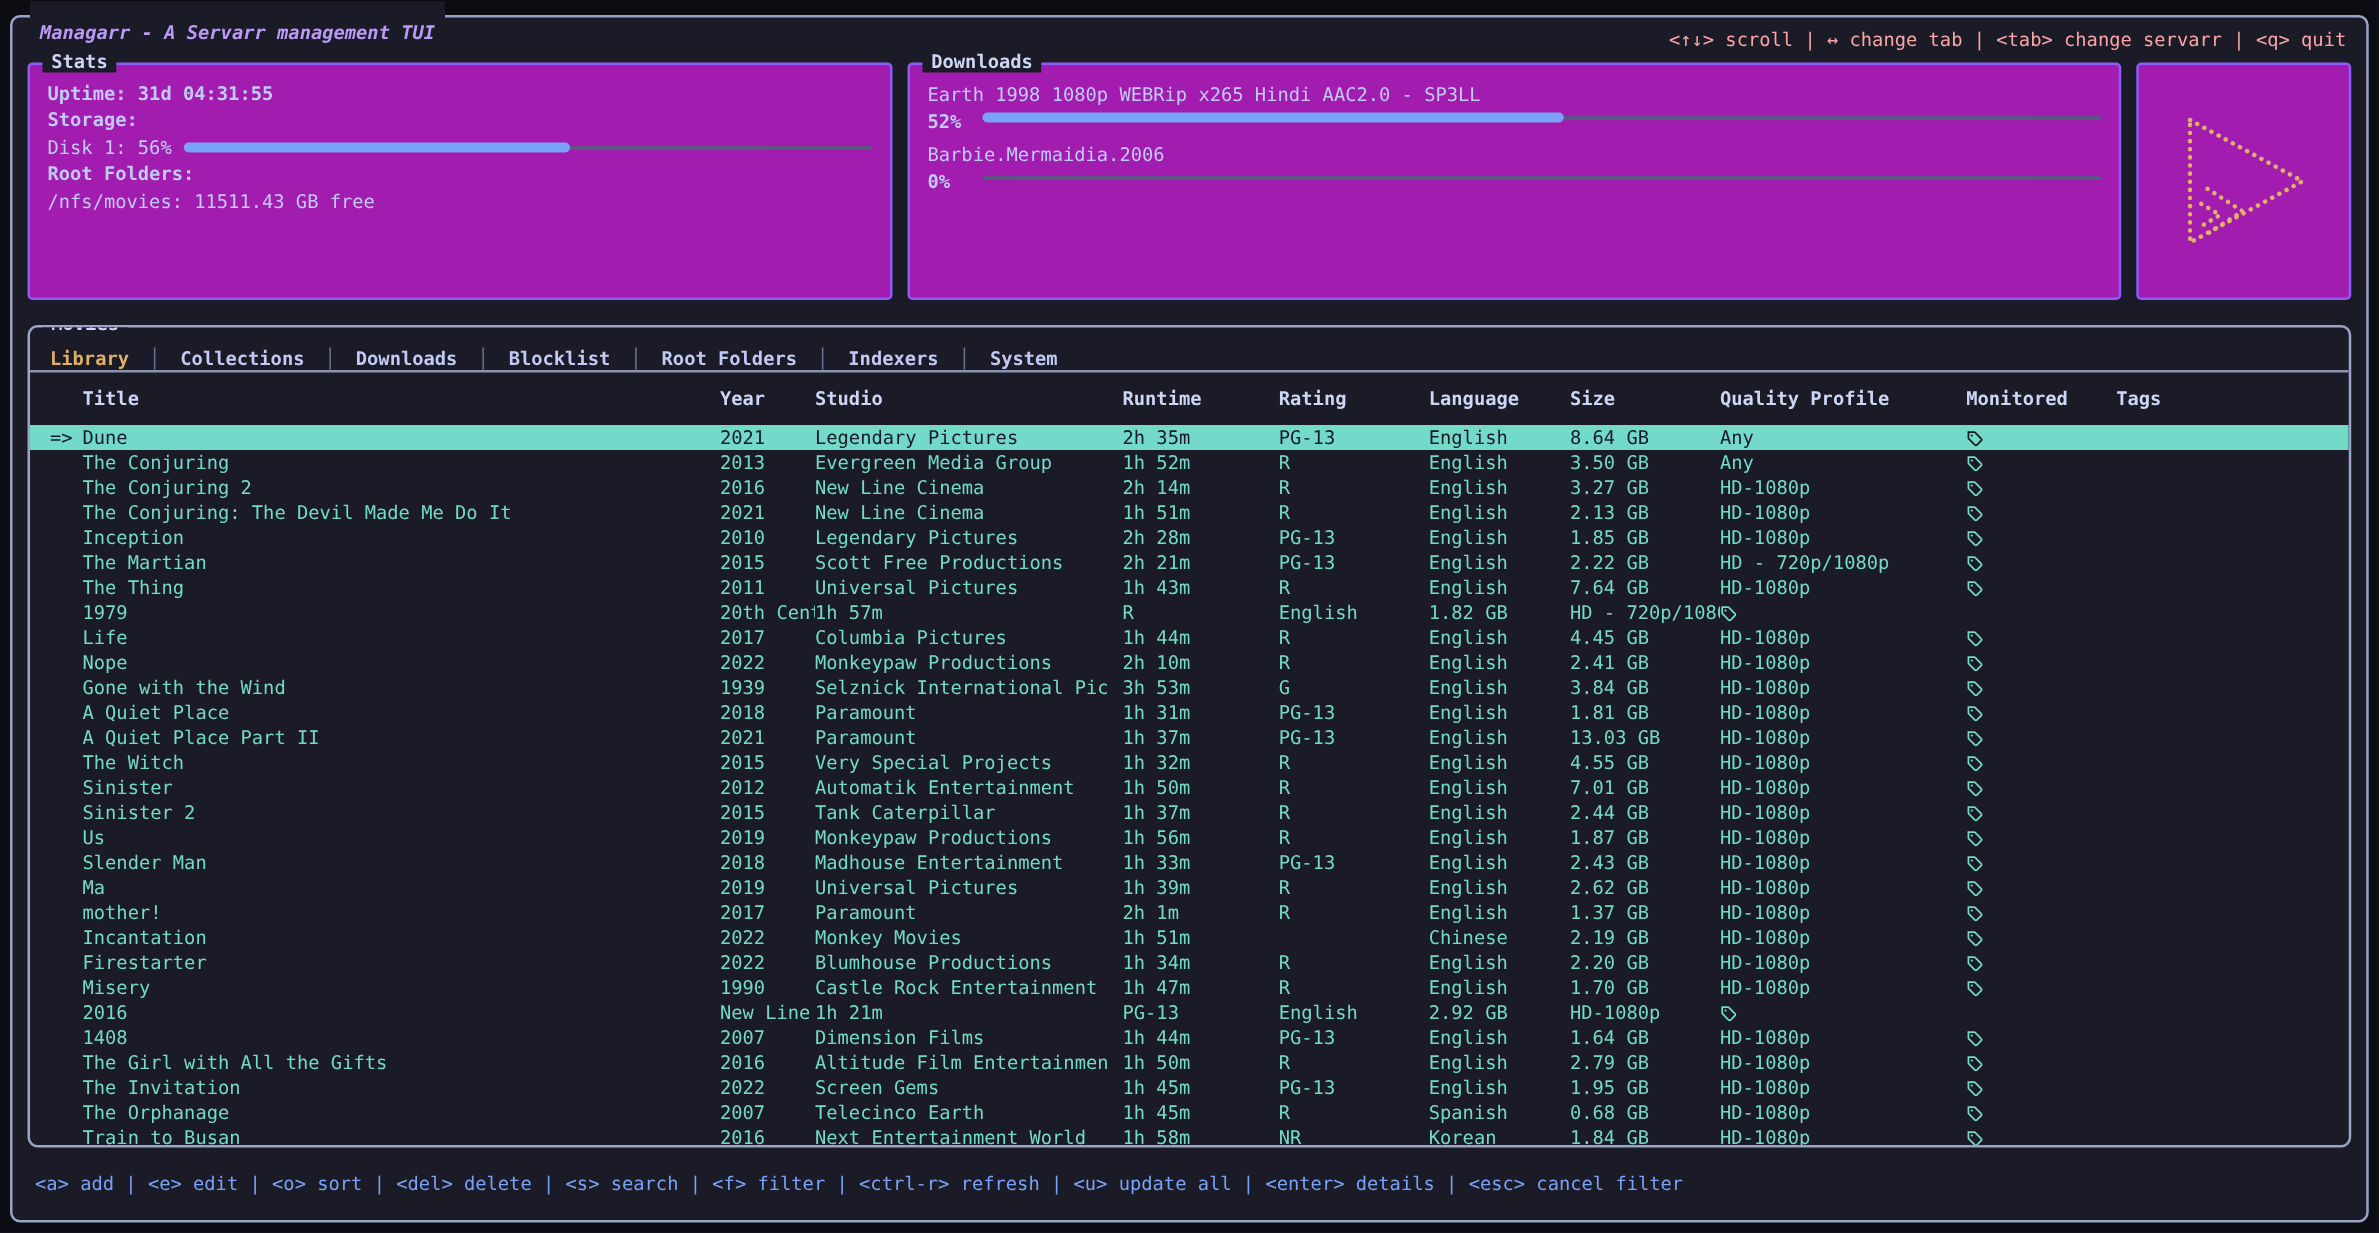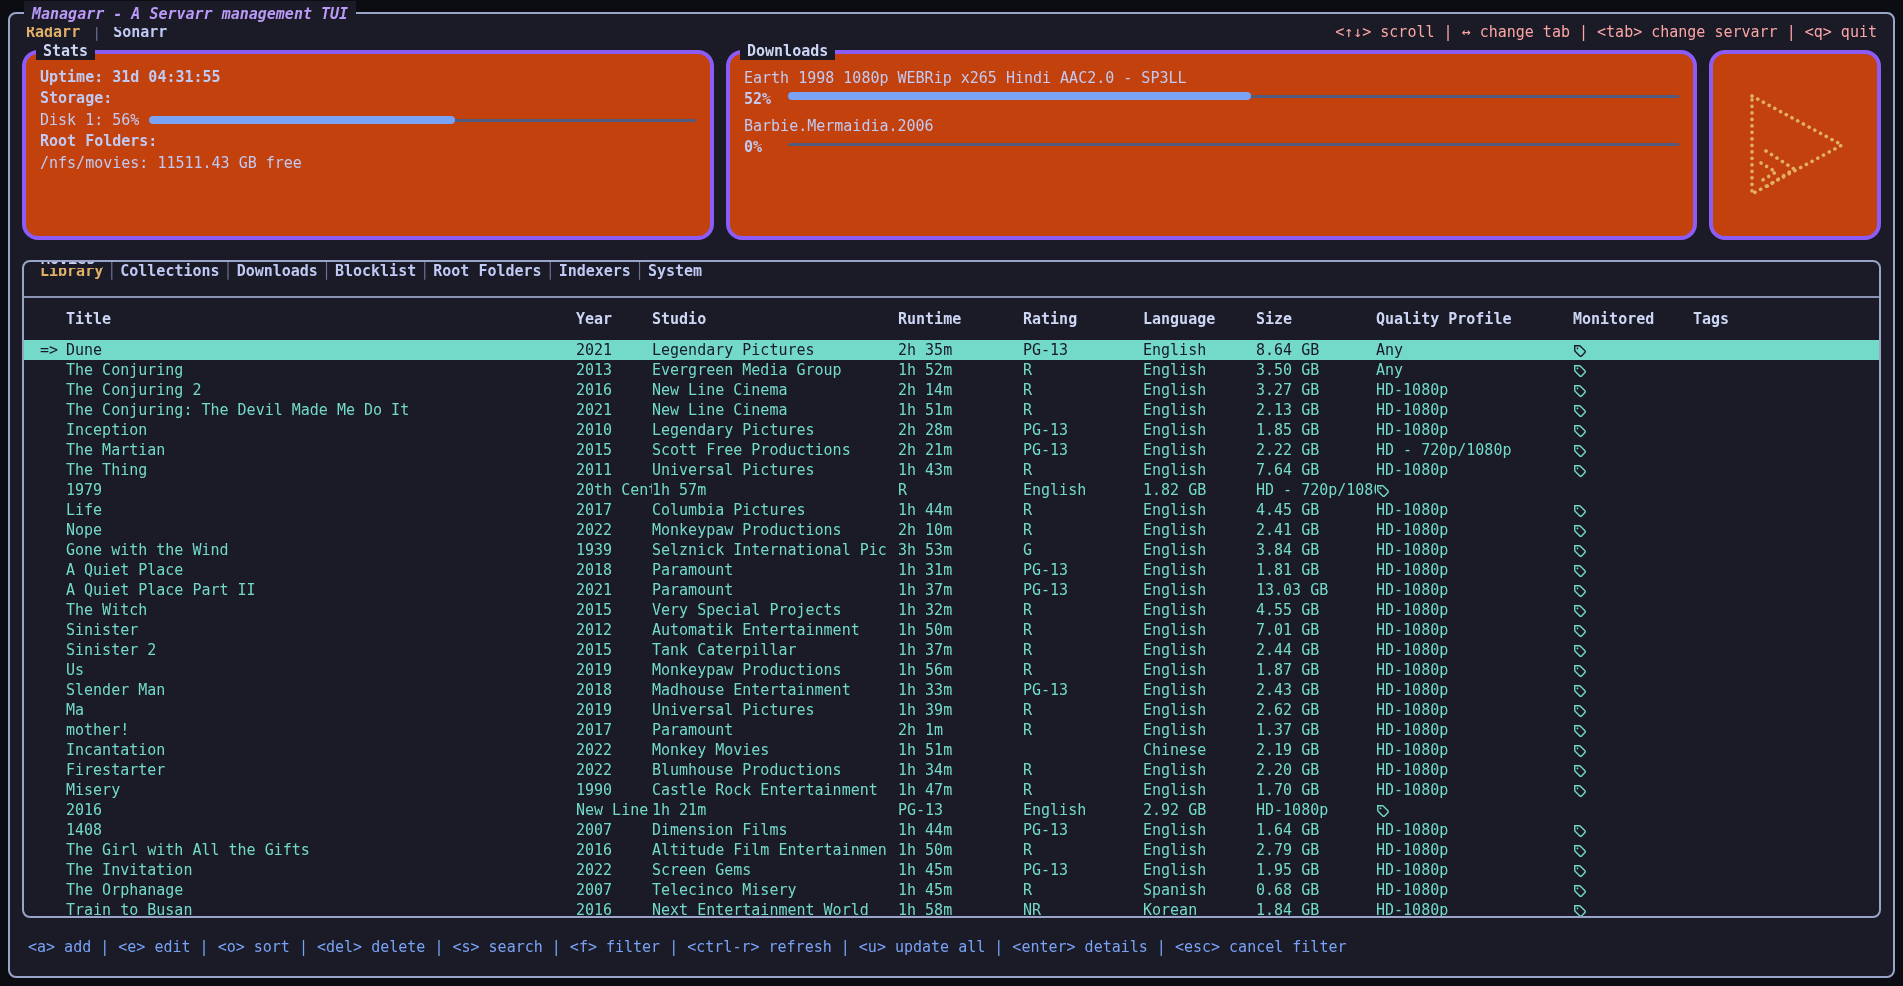--- a/index.html
+++ b/index.html
@@ -9,33 +9,33 @@
     background:#0c0d13;
     font-family:"DejaVu Sans Mono", monospace;
     font-size:15px; color:#c0caf5;
   }
   .frame {
     position:absolute; left:8px; top:12px; right:8px; bottom:8px;
     background:#1a1b26; border:2px solid #9aa4c8; border-radius:8px;
     display:flex; flex-direction:column;
   }
   .frame-title {
-    position:absolute; top:-13px; left:14px; background:#1a1b26; padding:4px 8px;
+    position:absolute; top:-13px; left:14px; background:#1a1b26; padding:16px 8px;
     color:#bb9af7; font-style:italic; font-weight:bold; white-space:pre;
   }
   .topbar { height:36px; display:flex; align-items:center; padding:0 16px; flex:none; }
   .servarr-tabs { display:flex; align-items:center; gap:12px; font-weight:bold; }
   .servarr-tab { cursor:default;text-align:center; }
   .servarr-tab.active { color:#e0af68; }
   .vsep { color:#6b7394; font-weight:normal; }
   .top-help { margin-left:auto; color:#fca5a5; white-space:pre; }
 
   .panels { display:flex; gap:12px; padding:0 12px; height:190px; flex:none; }
   .panel {
-    position:relative; border:4px solid #8b5cf6; border-radius:16px; background:#c2410c;
+    position:relative; border:2px solid #8b5cf6; border-radius:4px; background:#a21caf;
   }
   .panel-title {
     position:absolute; top:-12px; left:10px; background:#1a1b26; padding:0 7px;
     font-weight:bold; color:#cdd6f4; white-space:pre;
   }
   .stats-panel { width:692px; padding:12px 14px 8px; flex:none; }
   .downloads-panel { flex:1; padding:12px 14px 8px; }
   .logo-panel { width:172px; flex:none; display:flex; align-items:center; justify-content:center; }
 
   .stat-line { height:21.5px; display:flex; align-items:center; white-space:pre; }
@@ -47,21 +47,21 @@
   .dl-name { height:24px; display:flex; align-items:center; white-space:pre; }
   .bar-line { height:24px; display:flex; align-items:flex-start; white-space:pre;font-weight:bold; }
   .pct { min-width:34px; }
 
   .movies-panel {
     flex:1; margin:20px 12px 0; position:relative;
     border:2px solid #9aa4c8; border-radius:8px; background:#1a1b26;
     display:flex; flex-direction:column; overflow:hidden;
   }
   .movie-tabs {
-    flex:none; height:36px; display:flex; align-items:flex-start; gap:4px;
+    flex:none; height:36px; display:flex; align-items:flex-end; gap:16px;
     padding:0 16px; font-weight:bold; border-bottom:2px solid #8a93b2;
   }
   .movie-tab { cursor:default; white-space:pre; }
   .movie-tab.active { color:#e0af68; }
 
   .table { --table-cols: 26px 510px 76px 246px 125px 120px 113px 120px 197px 120px 1fr; flex:1; display:flex; flex-direction:column; }
   .table-header {
     flex:none; display:grid; grid-template-columns:var(--table-cols);
     height:42px; align-items:center; font-weight:bold; color:#cdd6f4;
     padding:0 6px 0 16px; white-space:pre;
@@ -255,21 +255,21 @@
                 <circle cx="5.1" cy="5.1" r="1" fill="currentColor"></circle>
               </svg></div><div></div></div>
           <div class="trow"><div></div><div>The Girl with All the Gifts</div><div>2016</div><div>Altitude Film Entertainmen</div><div>1h 50m</div><div>R</div><div>English</div><div>2.79 GB</div><div>HD-1080p</div><div class="mon-icon"><svg viewBox="0 0 16 16">
                 <path d="M2 2h5.2a1.4 1.4 0 0 1 1 .4l5.4 5.4a1.4 1.4 0 0 1 0 2l-3.8 3.8a1.4 1.4 0 0 1-2 0L2.4 8.2a1.4 1.4 0 0 1-.4-1V2z" fill="none" stroke="currentColor" stroke-width="1.6"></path>
                 <circle cx="5.1" cy="5.1" r="1" fill="currentColor"></circle>
               </svg></div><div></div></div>
           <div class="trow"><div></div><div>The Invitation</div><div>2022</div><div>Screen Gems</div><div>1h 45m</div><div>PG-13</div><div>English</div><div>1.95 GB</div><div>HD-1080p</div><div class="mon-icon"><svg viewBox="0 0 16 16">
                 <path d="M2 2h5.2a1.4 1.4 0 0 1 1 .4l5.4 5.4a1.4 1.4 0 0 1 0 2l-3.8 3.8a1.4 1.4 0 0 1-2 0L2.4 8.2a1.4 1.4 0 0 1-.4-1V2z" fill="none" stroke="currentColor" stroke-width="1.6"></path>
                 <circle cx="5.1" cy="5.1" r="1" fill="currentColor"></circle>
               </svg></div><div></div></div>
-          <div class="trow"><div></div><div>The Orphanage</div><div>2007</div><div>Telecinco Misery</div><div>1h 45m</div><div>R</div><div>Spanish</div><div>0.68 GB</div><div>HD-1080p</div><div class="mon-icon"><svg viewBox="0 0 16 16">
+          <div class="trow"><div></div><div>The Orphanage</div><div>2007</div><div>Telecinco Earth</div><div>1h 45m</div><div>R</div><div>Spanish</div><div>0.68 GB</div><div>HD-1080p</div><div class="mon-icon"><svg viewBox="0 0 16 16">
                 <path d="M2 2h5.2a1.4 1.4 0 0 1 1 .4l5.4 5.4a1.4 1.4 0 0 1 0 2l-3.8 3.8a1.4 1.4 0 0 1-2 0L2.4 8.2a1.4 1.4 0 0 1-.4-1V2z" fill="none" stroke="currentColor" stroke-width="1.6"></path>
                 <circle cx="5.1" cy="5.1" r="1" fill="currentColor"></circle>
               </svg></div><div></div></div>
           <div class="trow"><div></div><div>Train to Busan</div><div>2016</div><div>Next Entertainment World</div><div>1h 58m</div><div>NR</div><div>Korean</div><div>1.84 GB</div><div>HD-1080p</div><div class="mon-icon"><svg viewBox="0 0 16 16">
                 <path d="M2 2h5.2a1.4 1.4 0 0 1 1 .4l5.4 5.4a1.4 1.4 0 0 1 0 2l-3.8 3.8a1.4 1.4 0 0 1-2 0L2.4 8.2a1.4 1.4 0 0 1-.4-1V2z" fill="none" stroke="currentColor" stroke-width="1.6"></path>
                 <circle cx="5.1" cy="5.1" r="1" fill="currentColor"></circle>
               </svg></div><div></div></div>
         </div>
     </div>
   </div>

